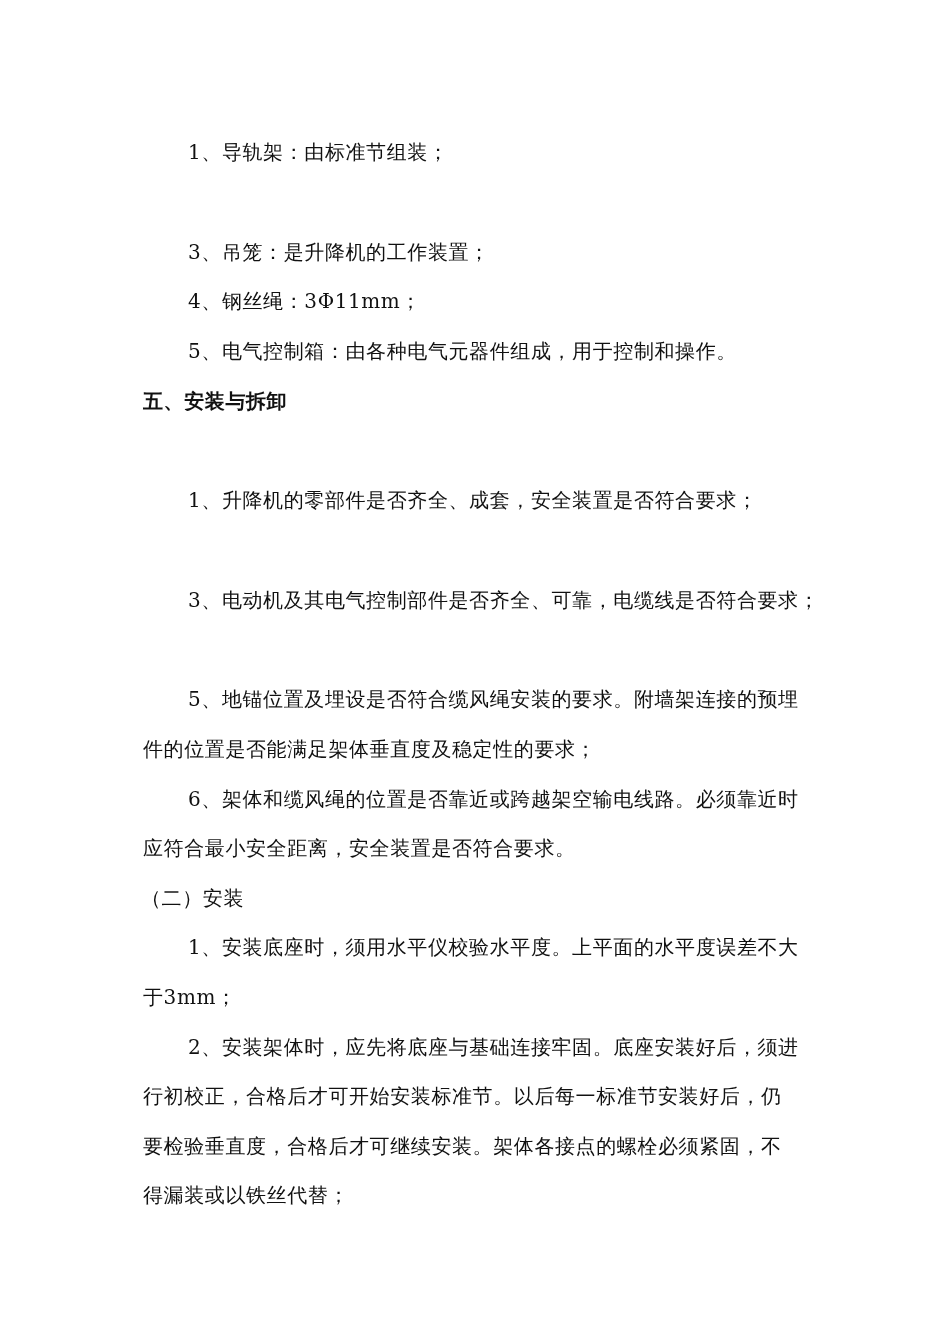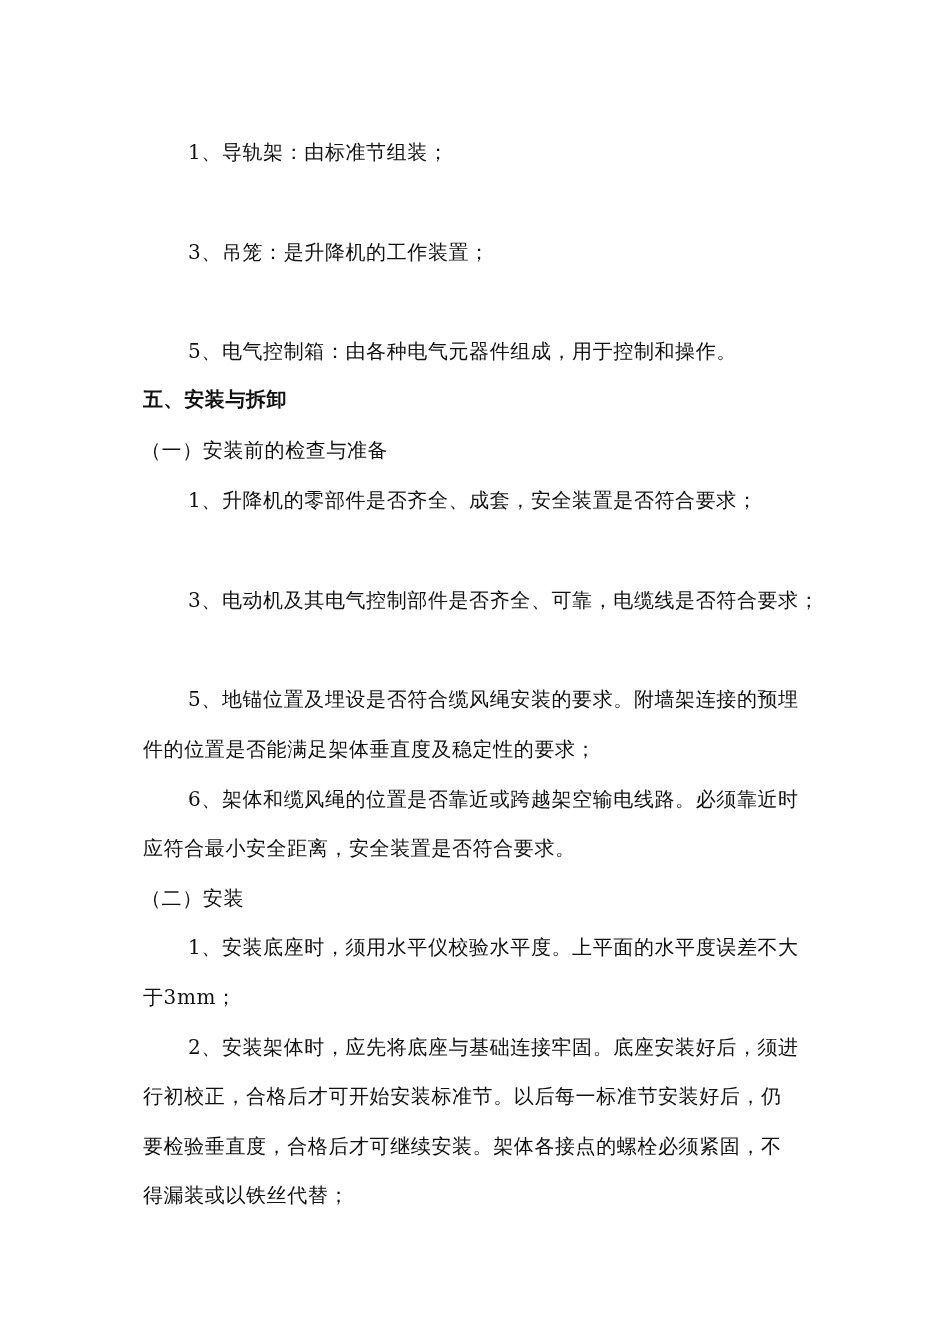--- a/index.html
+++ b/index.html
@@ -2,34 +2,34 @@
 <html><head>
 <meta charset="utf-8">
 <style>
   html, body { margin: 0; padding: 0; background: #ffffff; }
   body { width: 950px; height: 1344px; position: relative; overflow: hidden;
          font-family: "DejaVu Serif", "Liberation Serif", serif; color: #111; }
   .page { position: absolute; left: 0; top: 0; width: 950px; height: 1199px; }
   .line { position: absolute; left: 143px; white-space: nowrap; font-size: 20px; line-height: 24px; letter-spacing: 0.6px; }
   .indent { left: 188px; }
   .sub { left: 143px; }
-  .heading { font-weight: bold; font-family: Liberation Mono, monospace; font-size: 20px; }
+  .heading { font-weight: bold; font-family: Liberation Serif, serif; font-size: 20px; }
 </style>
 </head>
 <body>
 
 <div class="page">
 
   <div class="line indent" style="top:140px">1、导轨架：由标准节组装；</div>
   <div class="line indent" style="top:240px">3、吊笼：是升降机的工作装置；</div>
+  <div class="line indent" style="top:289px">4、钢丝绳：3Φ11mm；</div>
   <div class="line indent" style="top:339px">5、电气控制箱：由各种电气元器件组成，用于控制和操作。</div>
 
   <div class="line heading" style="top:389px">五、安装与拆卸</div>
 
-  <div class="line sub" style="top:438px; left:141px">（一）安装前的检查与准备</div>
 
   <div class="line indent" style="top:488px">1、升降机的零部件是否齐全、成套，安全装置是否符合要求；</div>
   <div class="line indent" style="top:588px">3、电动机及其电气控制部件是否齐全、可靠，电缆线是否符合要求；</div>
   <div class="line indent" style="top:687px">5、地锚位置及埋设是否符合缆风绳安装的要求。附墙架连接的预埋</div>
   <div class="line" style="top:737px">件的位置是否能满足架体垂直度及稳定性的要求；</div>
   <div class="line indent" style="top:787px">6、架体和缆风绳的位置是否靠近或跨越架空输电线路。必须靠近时</div>
   <div class="line" style="top:836px">应符合最小安全距离，安全装置是否符合要求。</div>
 
   <div class="line sub" style="top:886px; left:141px">（二）安装</div>
 

